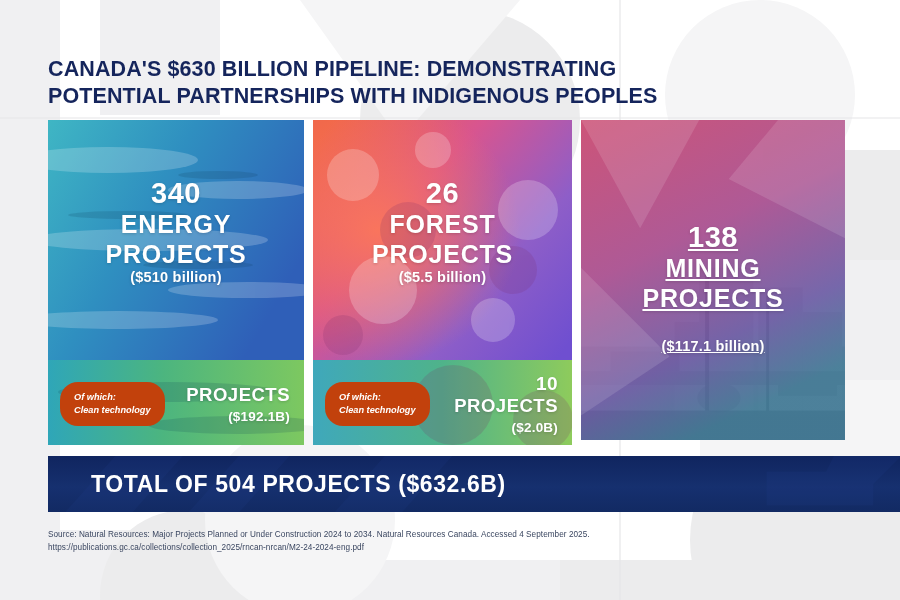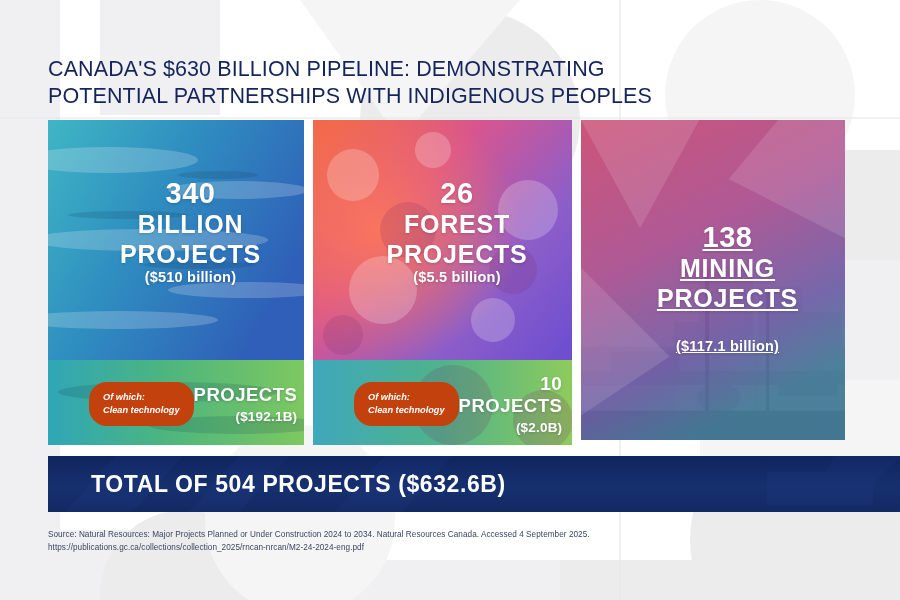--- a/index.html
+++ b/index.html
@@ -17,41 +17,40 @@
   
   #infographic {
     position:absolute; inset:0; z-index:2;
   }
 
   #title {
     position:absolute;
     left:48px; top:56px; width:700px;
     color:#15255c;
     font-size:21.5px;
-    font-weight:normal;
+    font-weight:bold;
     line-height:1.26;
     letter-spacing:0.1px;
   }
   #title .line { display:block; white-space:nowrap; }
 
   
   #panels {
     position:absolute;
     left:48px; top:120px;
     width:797px; height:325px;
     display:flex;
     gap:9px;
   }
   .panel {
     position:relative;
     overflow:hidden;
     display:flex;
     flex-direction:column;
     color:#ffffff;
-    padding-left:29px;
   }
   .panel.energy { flex:0 0 256px; }
   .panel.forest { flex:0 0 259px; }
   .panel.mining { flex:1 1 auto; }
 
   .pbg { position:absolute; inset:0; z-index:0; }
 
   .ptop {
     position:relative; z-index:3;
     flex:1 1 auto;
@@ -207,21 +206,21 @@
         <g opacity="0.16" fill="#0b3a55">
           <ellipse cx="170" cy="55" rx="40" ry="4"></ellipse>
           <ellipse cx="80" cy="95" rx="60" ry="4"></ellipse>
           <ellipse cx="150" cy="145" rx="55" ry="4"></ellipse>
           <ellipse cx="120" cy="272" rx="110" ry="10"></ellipse>
           <ellipse cx="190" cy="305" rx="90" ry="9"></ellipse>
         </g>
       </svg>
       <div class="ptop">
         <div class="pcount">340</div>
-        <div class="plabel">BILLION</div>
+        <div class="plabel">ENERGY</div>
         <div class="plabel">PROJECTS</div>
         <div class="pamount">($510 billion)</div>
       </div>
       <div class="pband">
         <div class="pill">
           <div>Of which:</div>
           <div>Clean technology</div>
         </div>
         <div class="bandfig">
           <div class="bandlbl">PROJECTS</div>

